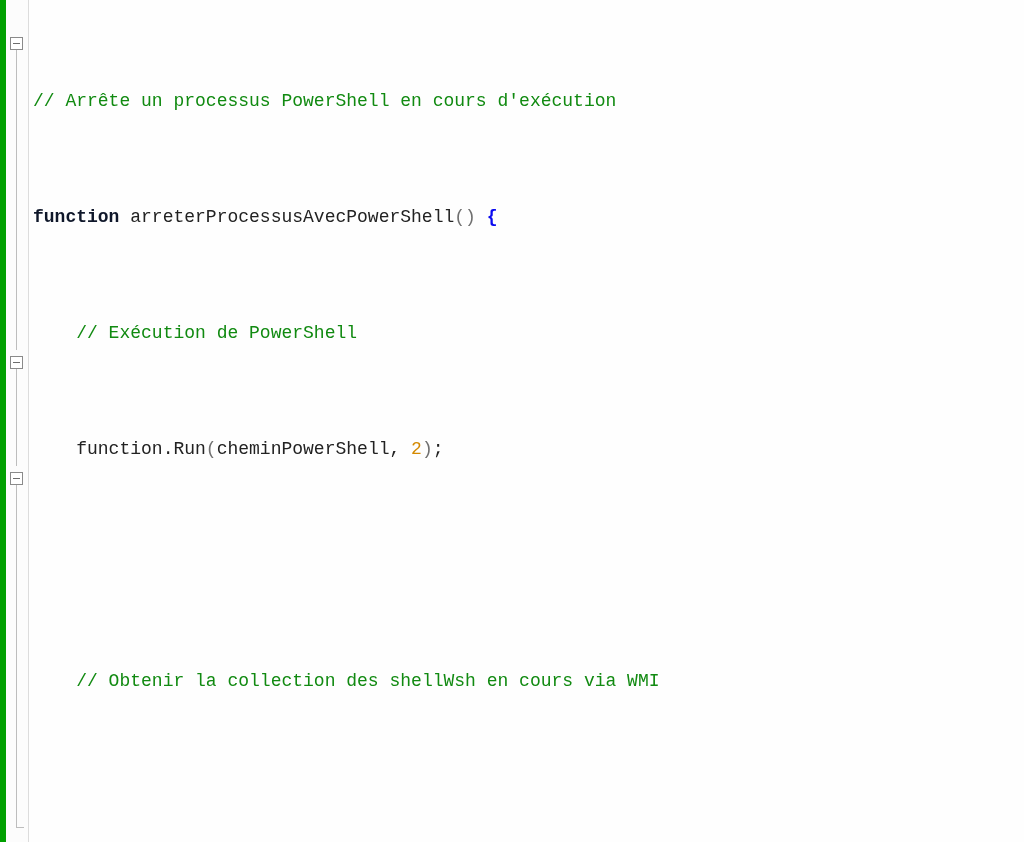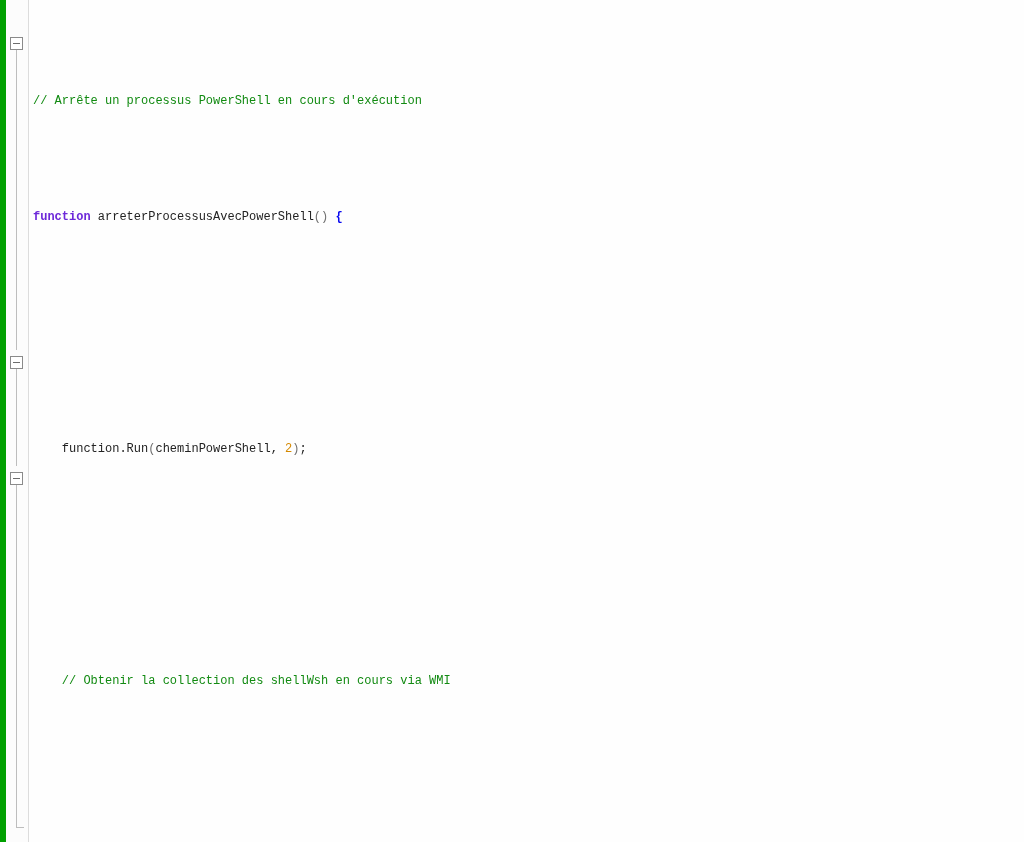--- a/index.html
+++ b/index.html
@@ -6,21 +6,21 @@
     margin: 0;
     padding: 0;
     width: 1024px;
     height: 842px;
     background: #ffffff;
     overflow: hidden;
   }
   .editor {
     display: flex;
     font-family: Consolas, "Courier New", monospace;
-    font-size: 12px;
+    font-size: 18px;
     line-height: 29px;
     background: #fefefe;
     width: 1024px;
     height: 842px;
     box-sizing: border-box;
   }
   .marker-bar {
     width: 6px;
     background: #00a000;
     flex: none;
@@ -64,21 +64,21 @@
     background: #bdbdbd;
   }
   .code {
     flex: 1;
     padding-left: 4px;
     color: #222222;
     white-space: pre;
   }
   .line { height: 29px; }
   .cm  { color: #118a11; }
-  .kw  { color: #6d28d9; font-weight: bold; }
+  .kw  { color: #0f172a; font-weight: bold; }
   .op  { color: #0a0af0; font-weight: bold; }
   .num { color: #d48900; }
   .par { color: #707070; }
   .id  { color: #222222; font-family: Liberation Mono, monospace; }
 </style>
 </head>
 <body>
 
 <div class="editor">
   <div class="marker-bar"></div>
@@ -93,21 +93,21 @@
     <div class="fold-box" style="top:472px;"></div>
     <div class="fold-line" style="top:485px; height:342px;"></div>
     <div class="fold-end" style="top:827px;"></div>
   </div>
   <div class="code">
     
     <div class="line"><span class="cm">// Arrête un processus PowerShell en cours d'exécution</span></div>
     
     <div class="line"><span class="kw">function</span><span class="id"> arreterProcessusAvecPowerShell</span><span class="par">()</span><span class="op"> {</span></div>
     
-    <div class="line"><span>    </span></div>
+    <div class="line"><span>    </span><span class="cm">// Exécution de PowerShell</span></div>
     
     <div class="line"><span>    </span><span class="id">function.Run</span><span class="par">(</span><span class="id">cheminPowerShell</span><span class="id">, </span><span class="num">2</span><span class="par">)</span><span class="id">;</span></div>
     
     <div class="line"></div>
     
     <div class="line"><span>    </span><span class="cm">// Obtenir la collection des shellWsh en cours via WMI</span></div>
     
     
     
     

